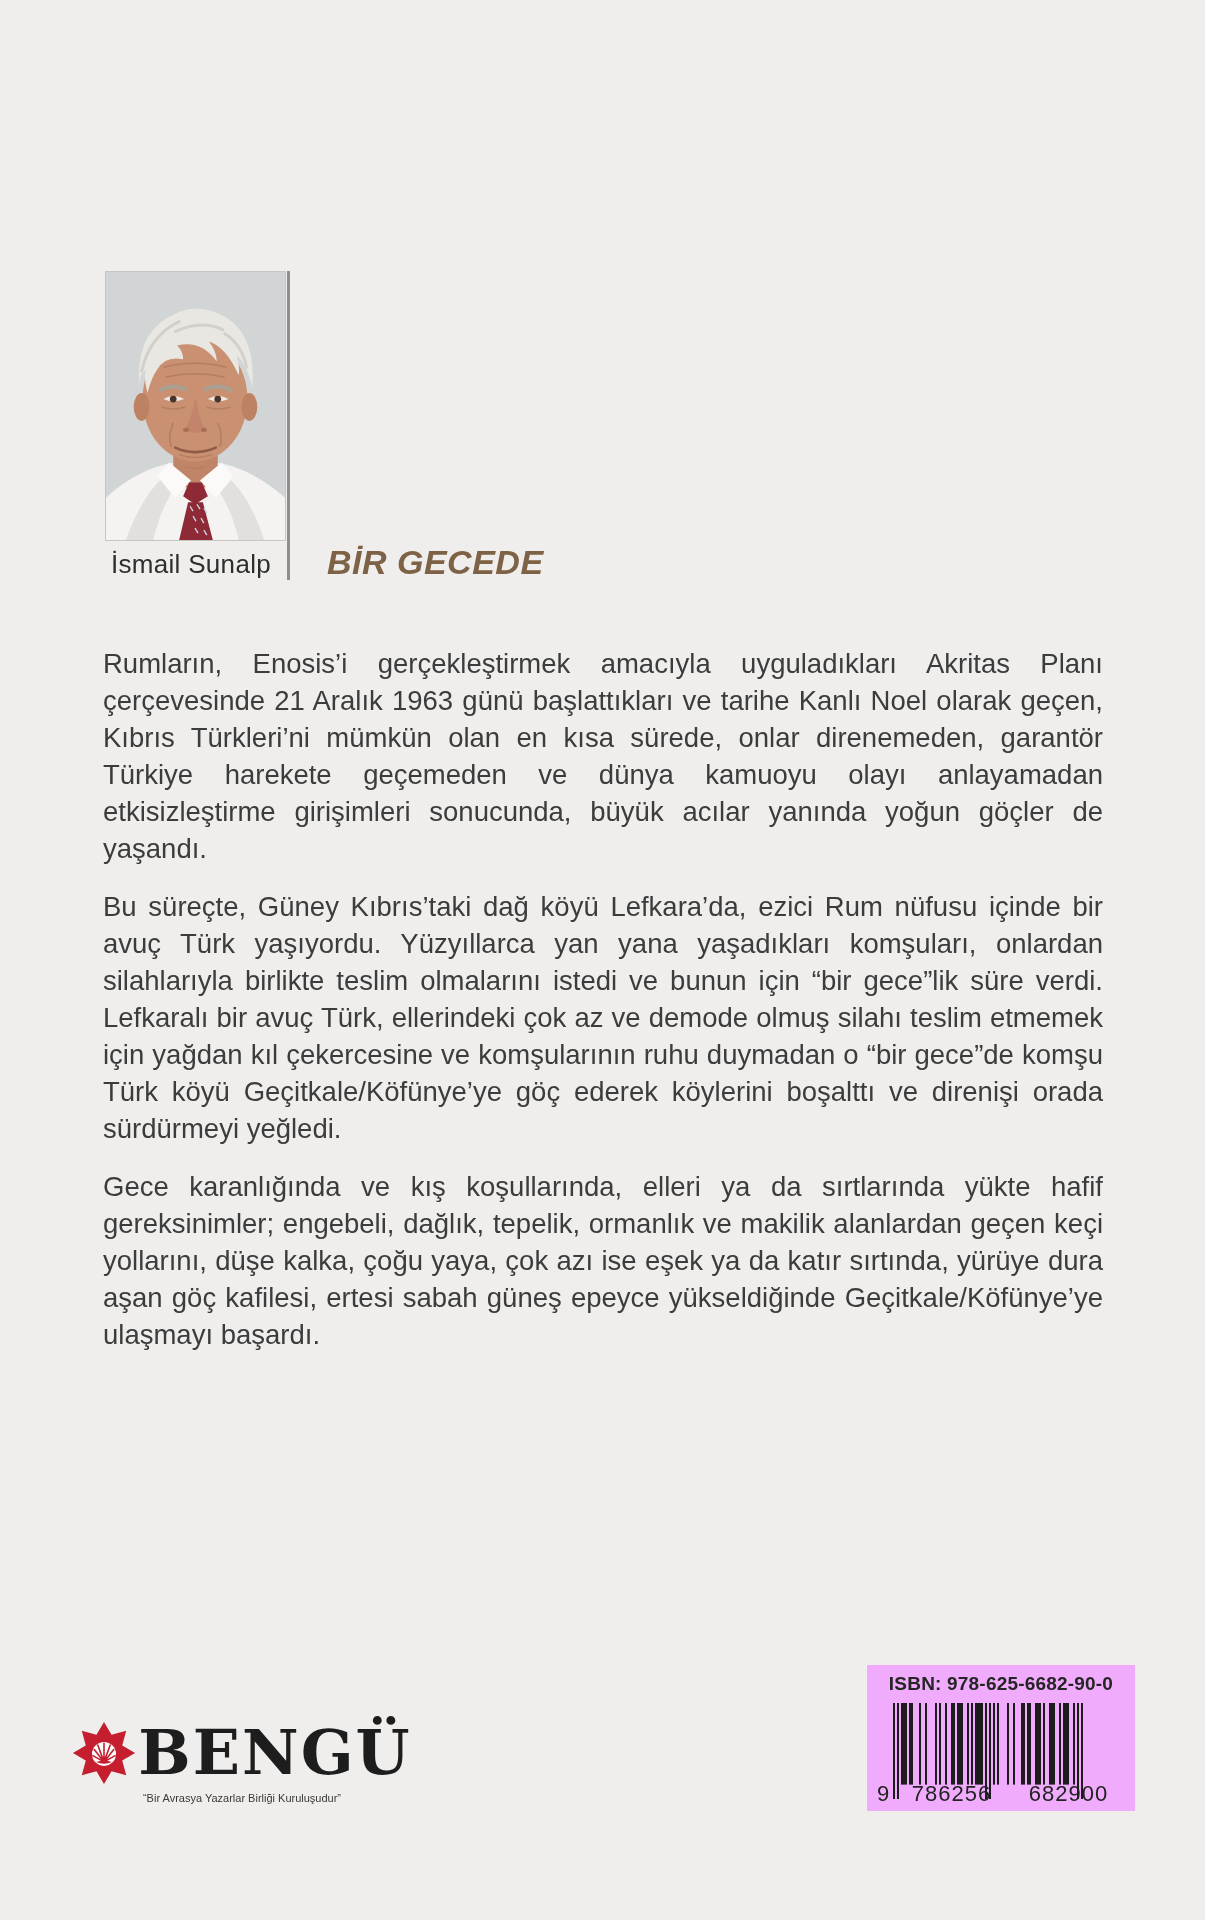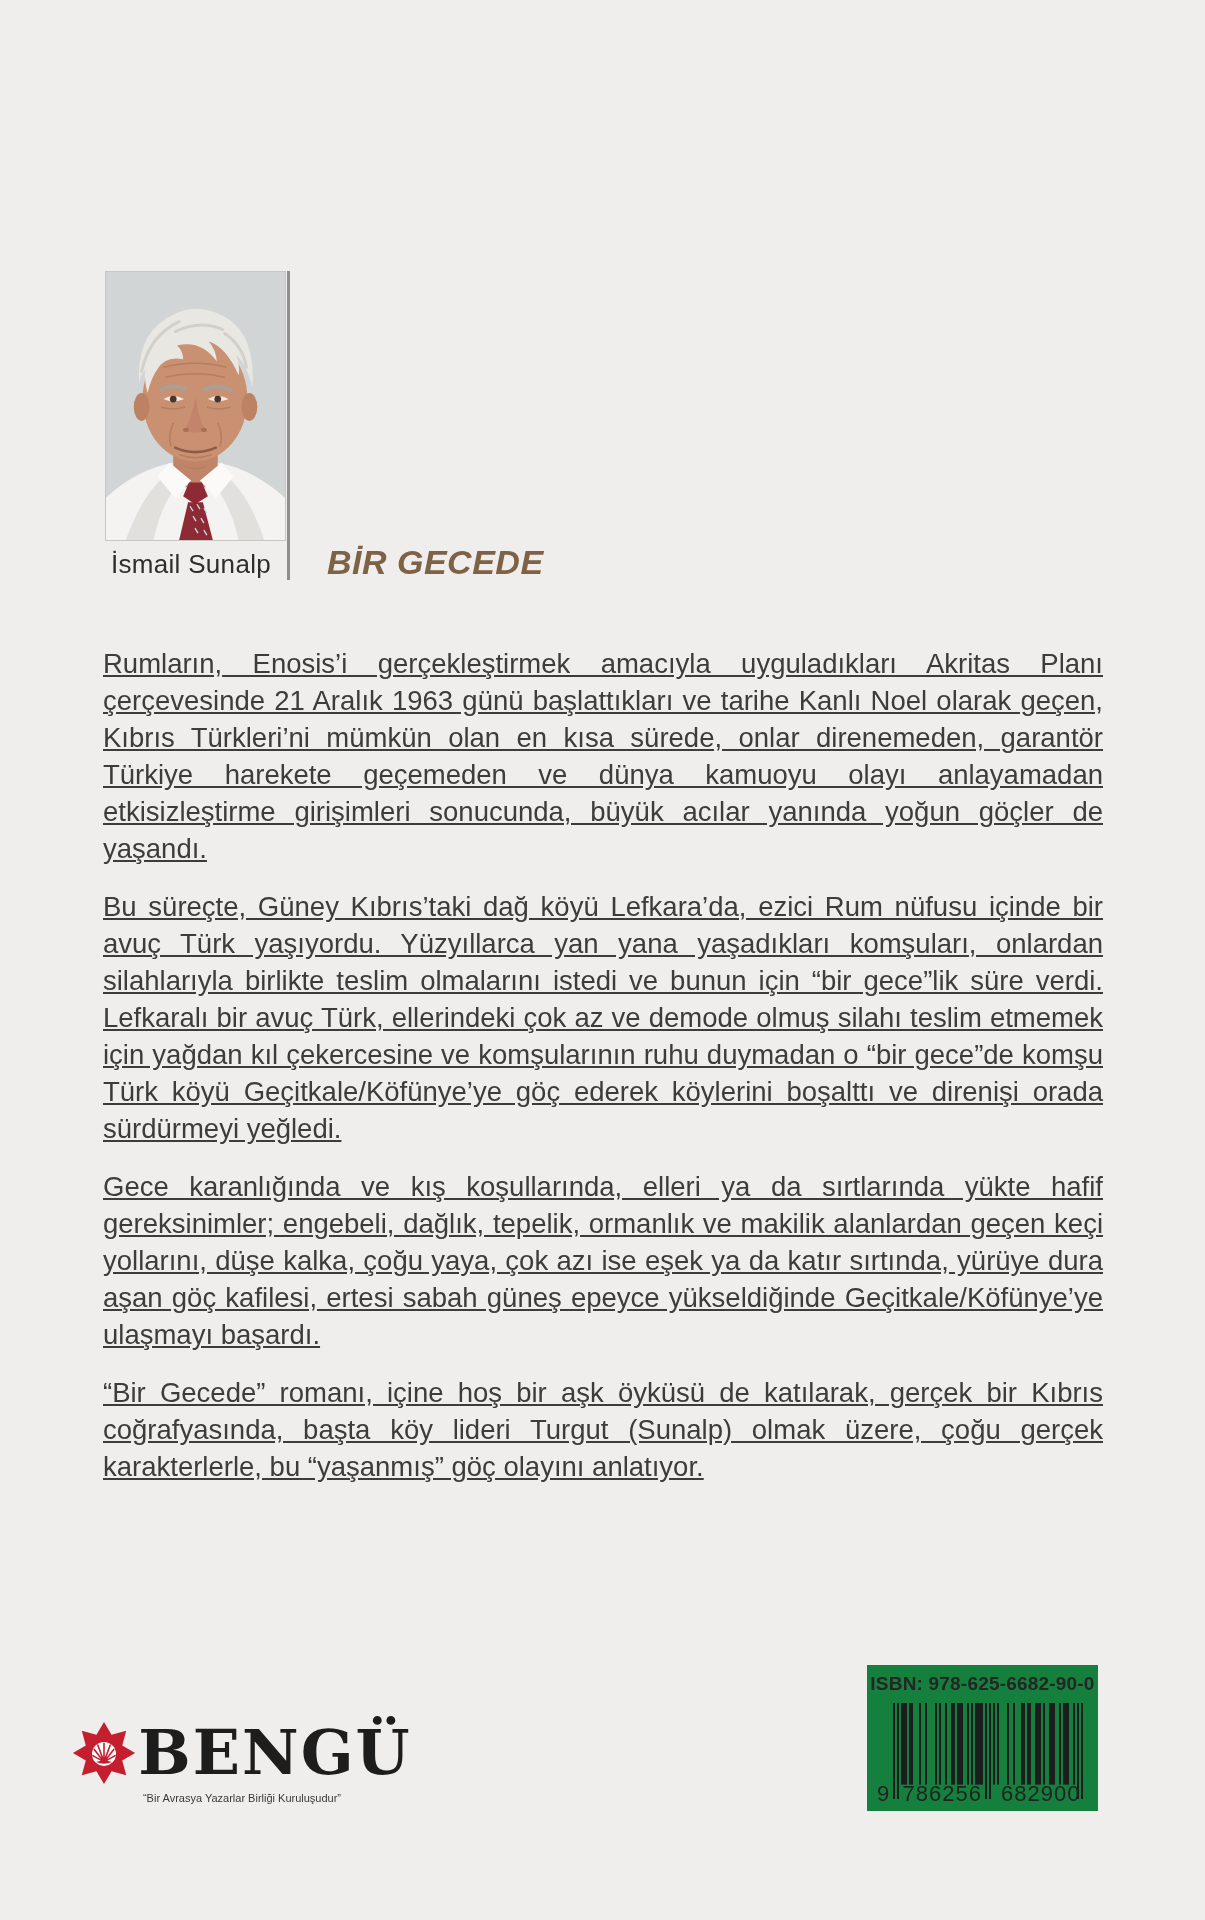--- a/index.html
+++ b/index.html
@@ -25,42 +25,42 @@
   .book-title{
     position:absolute;left:327px;top:543px;
     font-size:34px;font-weight:bold;color:#7d6245;letter-spacing:0.5px;
     white-space:nowrap;
     font-style:italic;
   }
   .synopsis{
     position:absolute;left:103px;top:645px;width:1000px;
     font-size:27.5px;line-height:37px;color:#3c3c3c;
     text-align:justify;
-    text-decoration:underline;
   }
   .synopsis p{margin:0 0 21px 0;}
   
   .publisher{
     position:absolute;left:100px;top:1716px;width:284px;
   }
   .publisher-row{display:flex;align-items:center;justify-content:center;}
   .logo-star{width:64px;height:66px;flex:0 0 auto;margin-right:2px;}
   .publisher-name{
     font-family:"DejaVu Serif","Liberation Serif",serif;
     font-weight:bold;font-size:62px;letter-spacing:2px;color:#1d1d1d;
     white-space:nowrap;
   }
   .publisher-tagline{
     text-align:center;font-size:11px;color:#3a3a3a;margin-top:3px;
     white-space:nowrap;
   }
   
   .barcode-box{
     position:absolute;left:867px;top:1665px;width:231px;height:146px;
-    background:#15803d;
+    background:#f0abfc;
+    padding-left:37px;
   }
   .isbn-label{
     position:absolute;left:0;top:8px;width:100%;
     text-align:center;font-size:19px;font-weight:bold;color:#252525;
     letter-spacing:0.2px;white-space:nowrap;
   }
   .bars{
     position:absolute;left:26px;top:38px;width:190px;height:96px;
   }
   .bars svg{display:block;width:190px;height:96px;}
@@ -127,21 +127,20 @@
 <div class="divider"></div>
 
 <div class="author-name">İsmail Sunalp</div>
 
 <div class="book-title">BİR GECEDE</div>
 
 <div class="synopsis">
     <p>Rumların, Enosis’i gerçekleştirmek amacıyla uyguladıkları Akritas Planı çerçevesinde 21 Aralık 1963 günü başlattıkları ve tarihe Kanlı Noel olarak geçen, Kıbrıs Türkleri’ni mümkün olan en kısa sürede, onlar direnemeden, garantör Türkiye harekete geçemeden ve dünya kamuoyu olayı anlayamadan etkisizleştirme girişimleri sonucunda, büyük acılar yanında yoğun göçler de yaşandı.</p>
     <p>Bu süreçte, Güney Kıbrıs’taki dağ köyü Lefkara’da, ezici Rum nüfusu içinde bir avuç Türk yaşıyordu. Yüzyıllarca yan yana yaşadıkları komşuları, onlardan silahlarıyla birlikte teslim olmalarını istedi ve bunun için “bir gece”lik süre verdi. Lefkaralı bir avuç Türk, ellerindeki çok az ve demode olmuş silahı teslim etmemek için yağdan kıl çekercesine ve komşularının ruhu duymadan o “bir gece”de komşu Türk köyü Geçitkale/Köfünye’ye göç ederek köylerini boşalttı ve direnişi orada sürdürmeyi yeğledi.</p>
     <p>Gece karanlığında ve kış koşullarında, elleri ya da sırtlarında yükte hafif gereksinimler; engebeli, dağlık, tepelik, ormanlık ve makilik alanlardan geçen keçi yollarını, düşe kalka, çoğu yaya, çok azı ise eşek ya da katır sırtında, yürüye dura aşan göç kafilesi, ertesi sabah güneş epeyce yükseldiğinde Geçitkale/Köfünye’ye ulaşmayı başardı.</p>
-    <p>“Bir Gecede” romanı, içine hoş bir aşk öyküsü de katılarak, gerçek bir Kıbrıs coğrafyasında, başta köy lideri Turgut (Sunalp) olmak üzere, çoğu gerçek karakterlerle, bu “yaşanmış” göç olayını anlatıyor.</p>
   </div>
 
 <div class="publisher">
   <div class="publisher-row">
     <svg class="logo-star" viewBox="-36 -37 72 74">
       <polygon fill="#c41e2f" points="0,-35 8.5,-20.5 25,-25 20.5,-8.5 35,0 20.5,8.5 25,25 8.5,20.5 0,35 -8.5,20.5 -25,25 -20.5,8.5 -35,0 -20.5,-8.5 -25,-25 -8.5,-20.5"></polygon>
       <circle cx="0" cy="1" r="13.5" fill="#ffffff"></circle>
       <path d="M0,10 L0,-11 M0,10 L-7,-9 M0,10 L7,-9 M0,10 L-11,-4 M0,10 L11,-4 M0,10 L-12.5,3 M0,10 L12.5,3" stroke="#c41e2f" stroke-width="1.8" fill="none" stroke-linecap="round"></path>
       <path d="M-9,10 Q0,14 9,10 L0,8 Z" fill="#c41e2f"></path>
     </svg>

